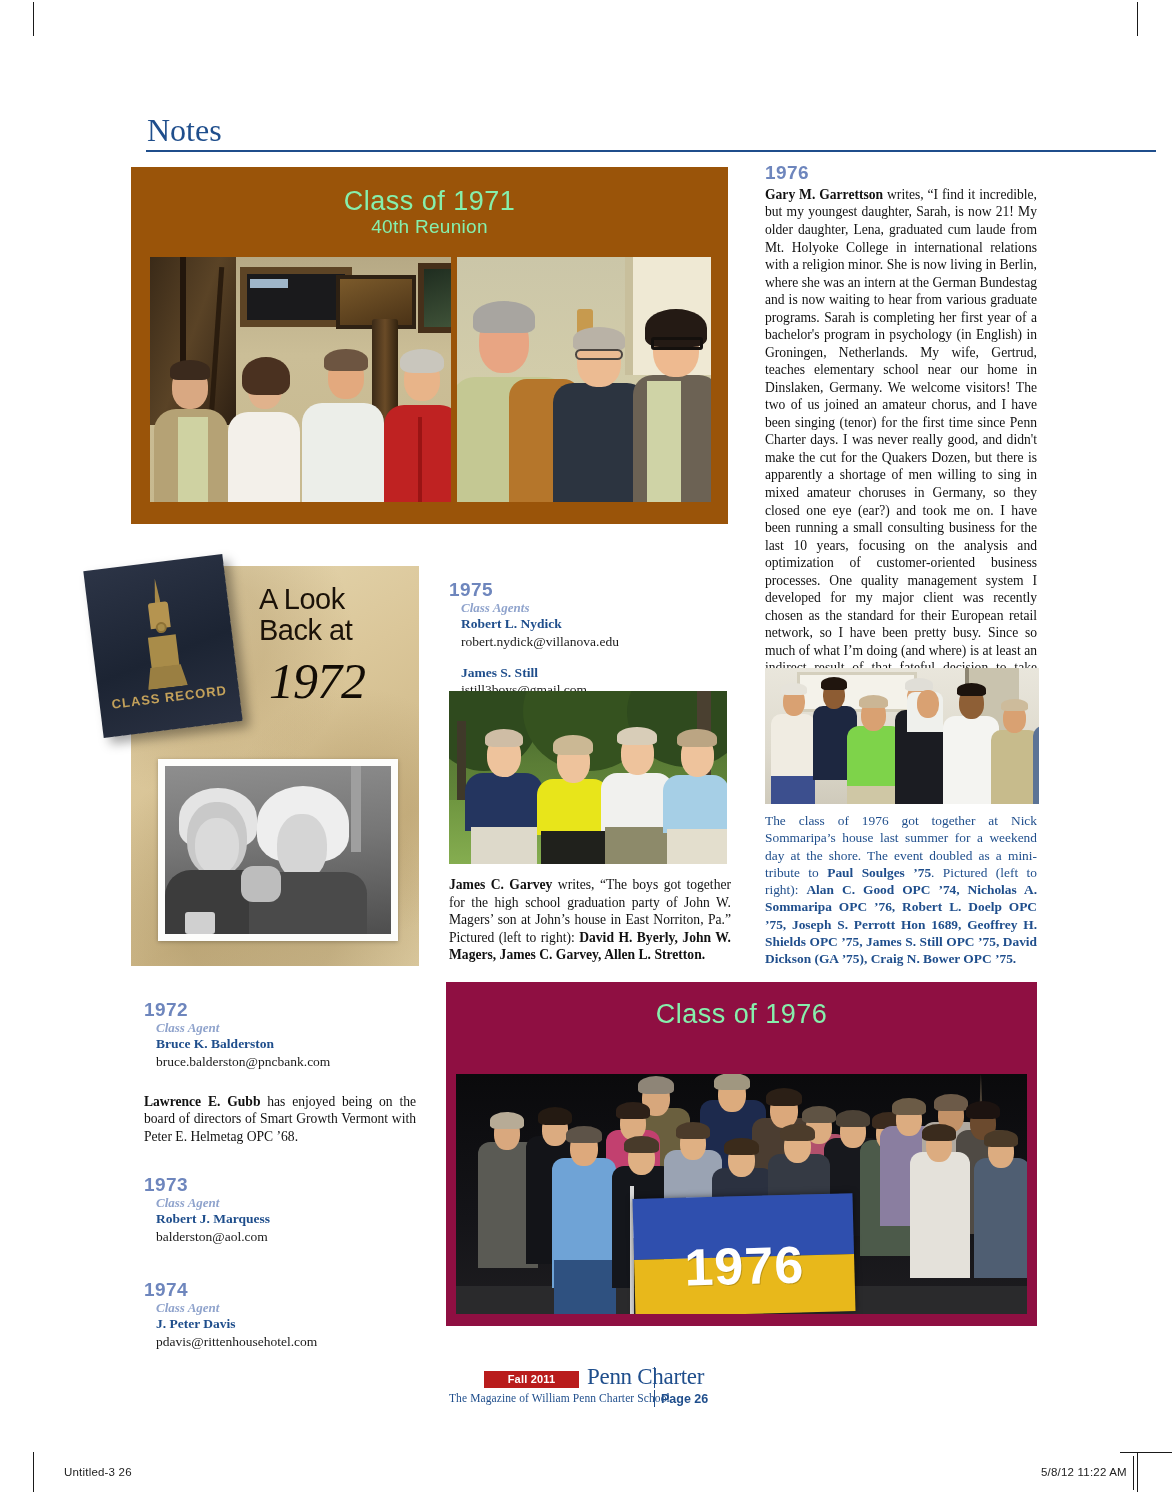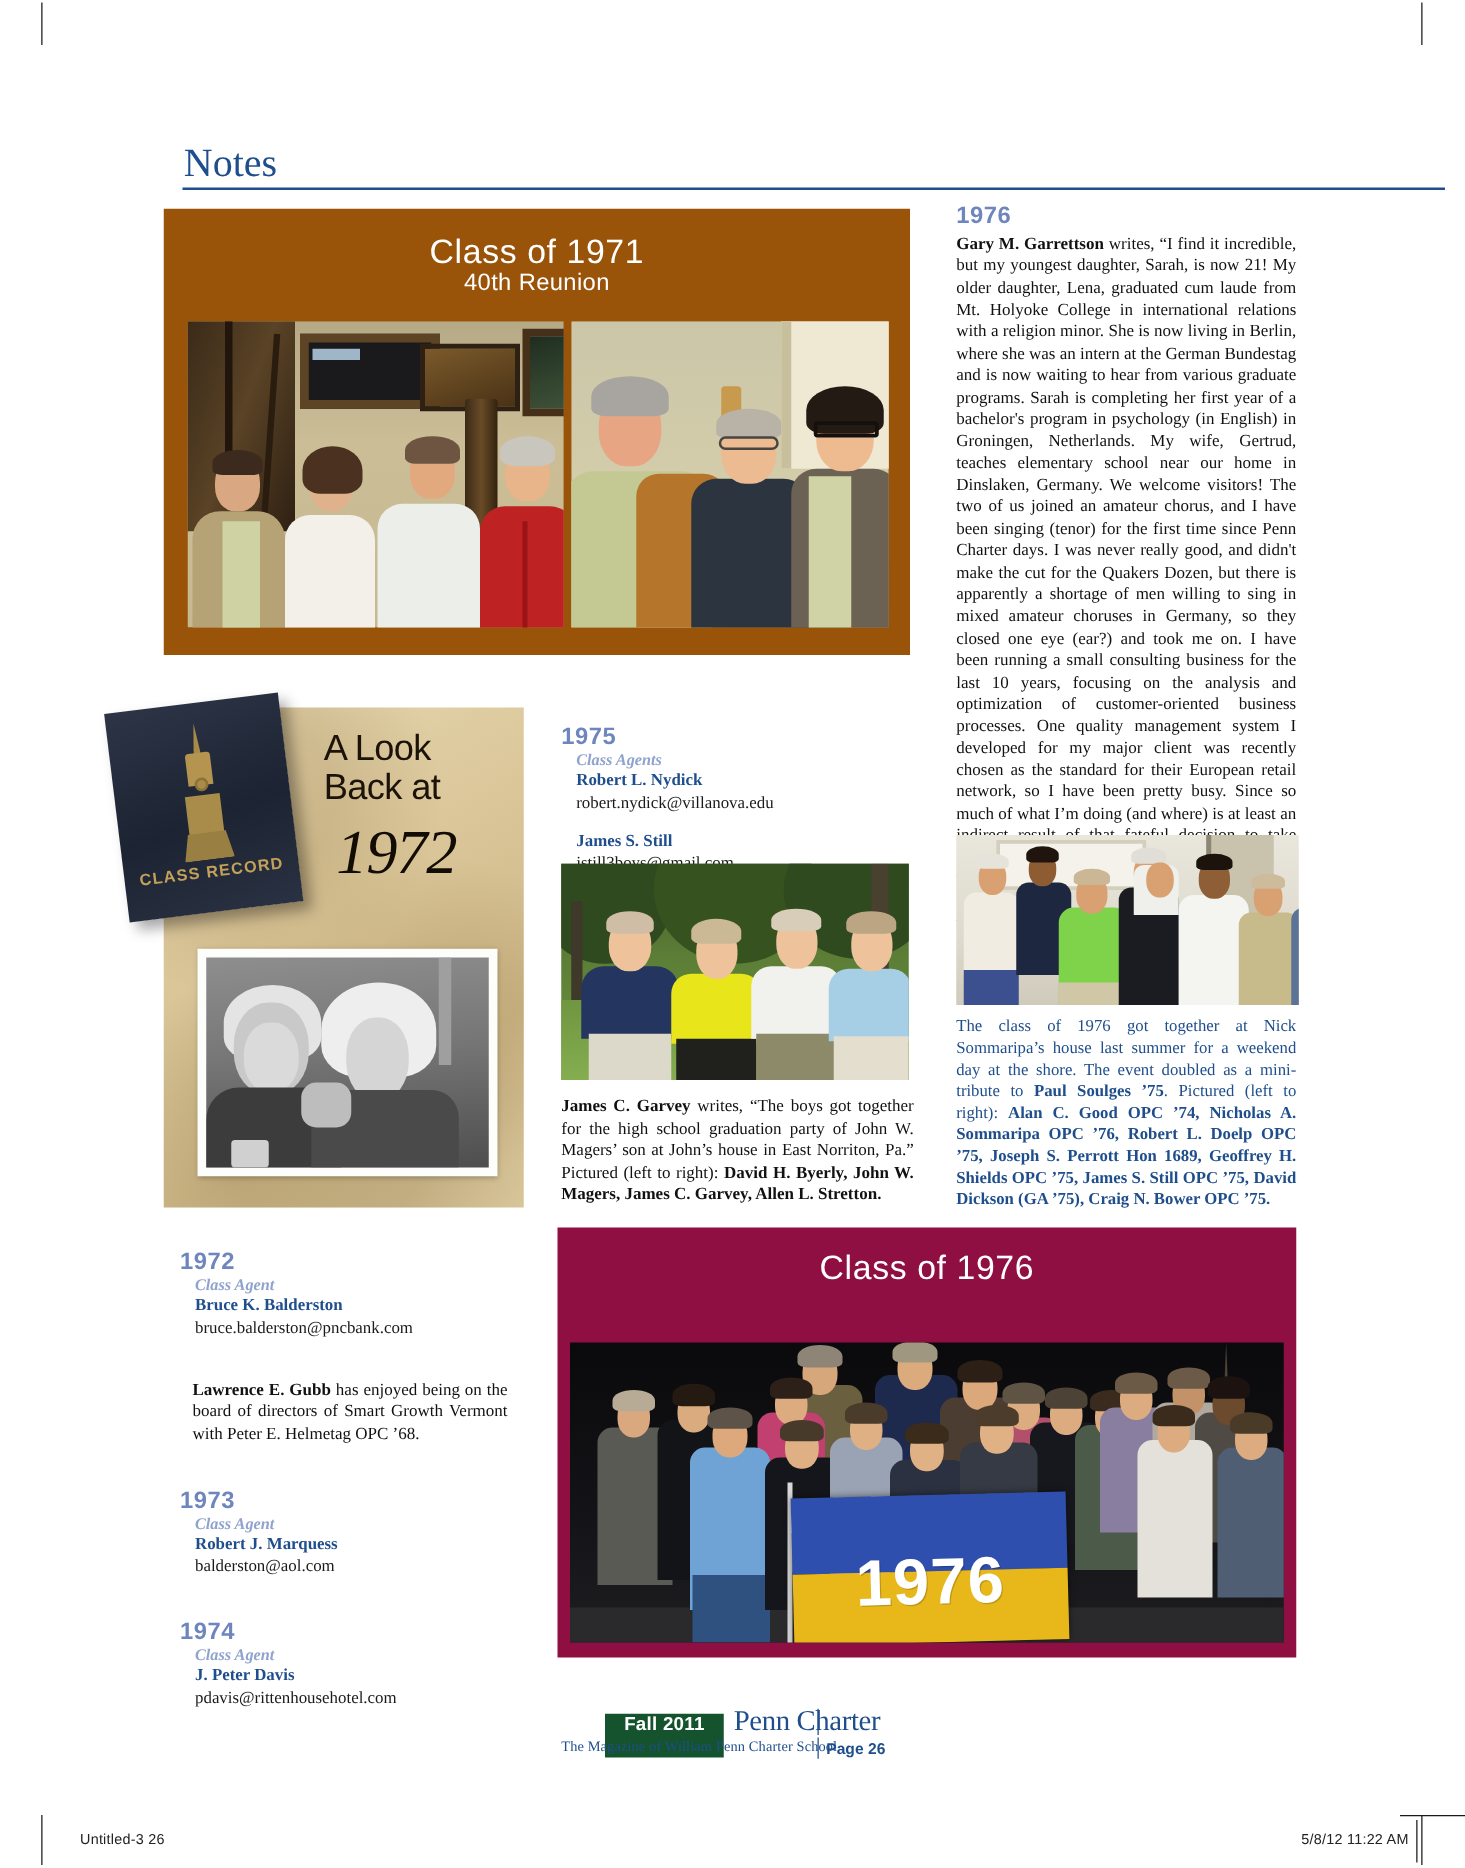--- a/index.html
+++ b/index.html
@@ -70,21 +70,21 @@
 
   
   .banner71 {
     position: absolute;
     left: 131px; top: 167px;
     width: 597px; height: 357px;
     background: #9A5409;
   }
   .banner-title {
     text-align: center;
-    color: #ffffff;
+    color: #86efac;
     font-family: "Liberation Sans", sans-serif;
     font-weight: 400;
   }
   .banner-title .line1 { font-size: 27px; letter-spacing: .5px; line-height: 1.12; }
   .banner-title .line2 { font-size: 19px; letter-spacing: .3px; line-height: 1.2; }
   .banner71 .banner-title { padding-top: 19px; }
 
   .b71-photos {
     position: absolute;
     left: 19px; top: 90px;
@@ -361,25 +361,25 @@
     background: linear-gradient(180deg,#53483a,#3c342a); clip-path: polygon(44% 100%,52% 0,60% 100%);}
 
   
   .footer {
     position: absolute;
     left: 449px; top: 1371px;
     width: 282px; height: 40px;
   }
   .fo-tag {
     position:absolute; left:35px; top:0;
-    width:95px; height:35px;
-    background:#14532d;
+    width:95px; height:17px;
+    background:#b91c1c;
     color:#ffffff;
     font-family:"Liberation Sans", sans-serif;
-    font-size:15px; font-weight:700;
+    font-size:11px; font-weight:700;
     text-align:center; line-height:17px;
     letter-spacing:.2px;
   }
   .fo-pc {
     position:absolute; left:138px; top:-6px;
     font-family:"Liberation Serif", serif;
     font-size:23px; color:#1F4E8C;
     letter-spacing:-.3px; line-height:1;
   }
   .fo-sub {
@@ -493,21 +493,21 @@
 </div>
 
 <div class="col col-left">
 
   <div class="block">
     <div class="year-head">1972</div>
     <div class="agent-label">Class Agent</div>
     <div class="agent-name">Bruce K. Balderston</div>
     <div class="agent-email">bruce.balderston@pncbank.com</div>
     <div class="gap-lg"></div>
-    <p class="body-text" style="margin:10px"><b>Lawrence E. Gubb</b><span> has enjoyed being on the board of directors of Smart Growth Vermont with Peter E. Helmetag OPC ’68.</span></p>
+    <p class="body-text" style="margin:0"><b>Lawrence E. Gubb</b><span> has enjoyed being on the board of directors of Smart Growth Vermont with Peter E. Helmetag OPC ’68.</span></p>
   </div>
 
   <div style="height:26px"></div>
 
   <div class="block">
     <div class="year-head">1973</div>
     <div class="agent-label">Class Agent</div>
     <div class="agent-name">Robert J. Marquess</div>
     <div class="agent-email">balderston@aol.com</div>
   </div>

